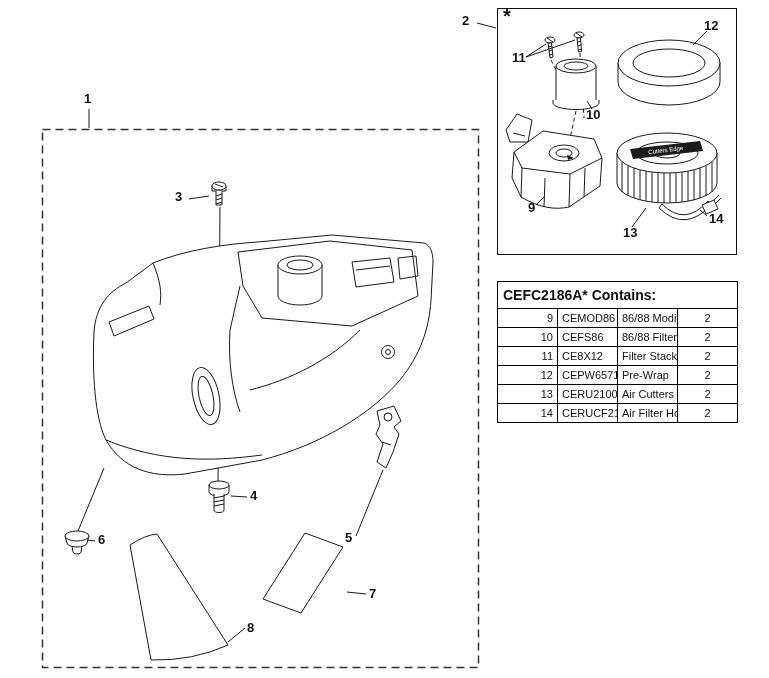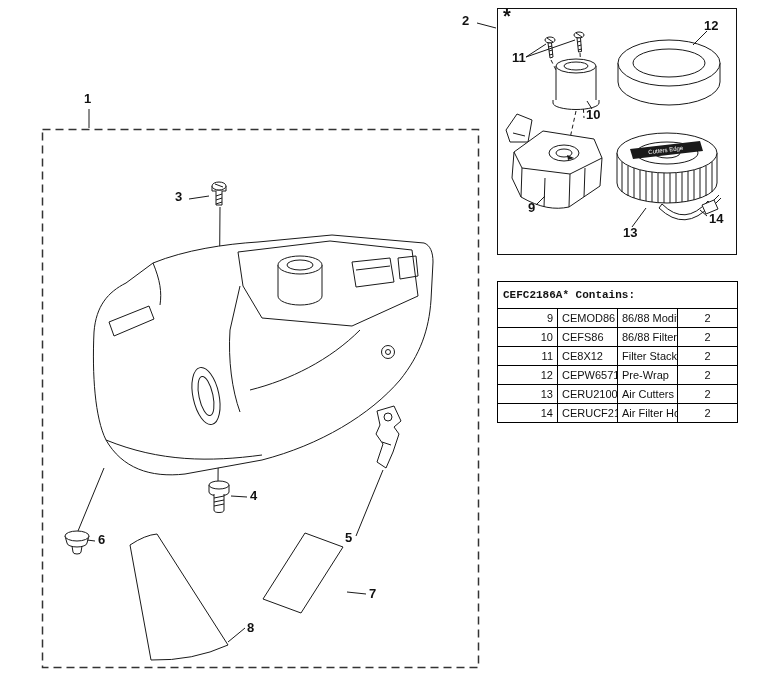--- a/index.html
+++ b/index.html
@@ -21,21 +21,21 @@
   #contains-box{position:absolute;left:497px;top:281px;width:241px;}
   table.contains{
     border-collapse:collapse;width:241px;table-layout:fixed;
     font-size:11px;color:#111;
   }
   table.contains td{
     border:1px solid #000;padding:1px 4px;height:16px;
     overflow:hidden;white-space:nowrap;
   }
   table.contains td.title{
-    font-weight:bold;font-size:11px;height:20px;padding:3px 5px;font-family:Liberation Mono, monospace;
+    font-weight:bold;font-size:14px;height:20px;padding:3px 5px;
   }
   td.ref{width:18px;text-align:right;}
   td.part{width:80px;margin-left:23px;}
   td.desc{width:117px;}
   td.qty{width:12px;text-align:center;}
   svg{position:absolute;left:0;top:0;}
 </style>
 </head>
 <body>
 

